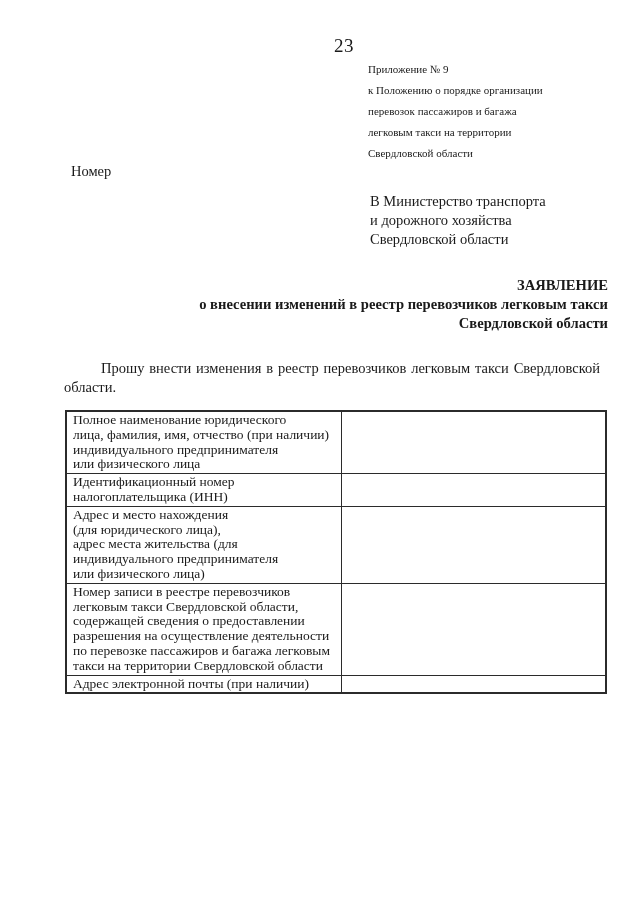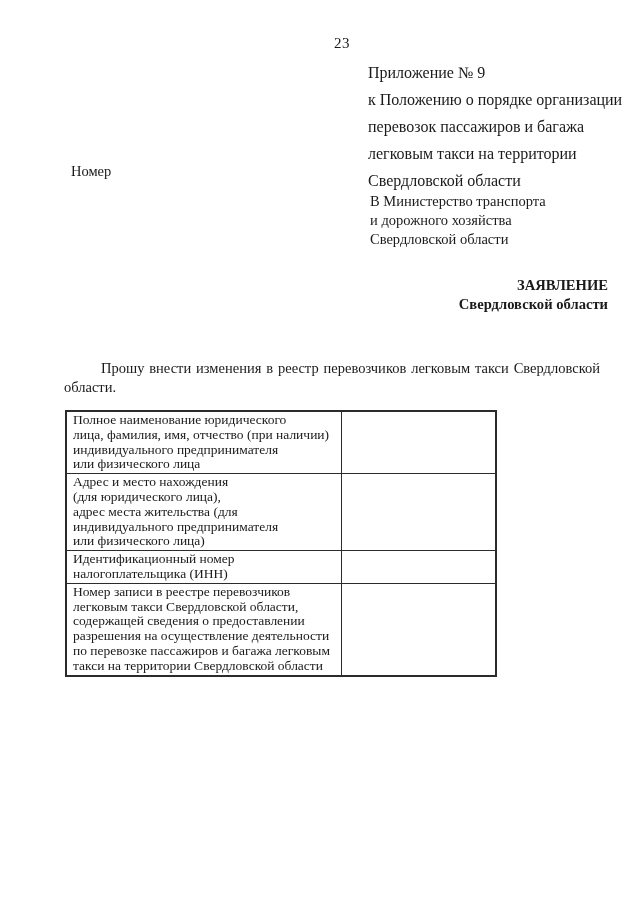--- a/index.html
+++ b/index.html
@@ -11,28 +11,28 @@
     background: #ffffff;
     color: #1a1a1a;
     font-family: "Liberation Serif", "DejaVu Serif", serif;
     overflow: hidden;
   }
   .pre { white-space: pre-line; }
 
   .pagenum {
     position: absolute;
     left: 334px; top: 35px;
-    font-size: 15px;
+    font-size: 19px;
     letter-spacing: 0.5px;
   }
   .appendix {
     position: absolute;
     left: 368px; top: 59px;
-    font-size: 16px;
-    line-height: 27px;
+    font-size: 11px;
+    line-height: 21px;
   }
   .forma {
     position: absolute;
     left: 71px; top: 163px;
     font-size: 14.5px;
   }
   .ministry {
     position: absolute;
     left: 370px; top: 192px;
     font-size: 14.5px;
@@ -52,21 +52,21 @@
     left: 64px; top: 359px;
     width: 536px;
     font-size: 14.5px;
     line-height: 19.2px;
     text-align: justify;
     text-indent: 37px;
   }
   .form-table {
     position: absolute;
     left: 65px; top: 410px;
-    width: 432px;
+    width: 542px;
     border-collapse: collapse;
     table-layout: fixed;
   }
   .form-table col.c1 { width: 275px; }
   .form-table td {
     border: 1.5px solid #2b2b2b;
     font-size: 13.5px;
     line-height: 14.8px;
     vertical-align: top;
     padding: 1px 4px 1px 6px;
@@ -88,56 +88,61 @@
 Свердловской области</div>
 
   <div class="forma">Номер</div>
 
   <div class="ministry pre">В Министерство транспорта
 и дорожного хозяйства
 Свердловской области</div>
 
   <div class="title">
     <div>ЗАЯВЛЕНИЕ</div>
+    <div>о внесении изменений в реестр перевозчиков легковым такси</div>
     <div>Свердловской области</div>
   </div>
 
   <div class="para">Прошу внести изменения в реестр перевозчиков легковым такси Свердловской области.</div>
 
   <table class="form-table">
     <colgroup>
         <col class="c1">
         <col class="c2">
       </colgroup>
     <tbody>
       <tr>
         <td class="label pre">Полное наименование юридического
 лица, фамилия, имя, отчество (при наличии)
 индивидуального предпринимателя
 или физического лица</td>
         <td class="value"></td>
       </tr>
       <tr>
+        <td class="label pre">Идентификационный номер
+налогоплательщика (ИНН)</td>
+        <td class="value"></td>
+      </tr>
+      <tr>
         <td class="label pre">Адрес и место нахождения
 (для юридического лица),
 адрес места жительства (для
 индивидуального предпринимателя
 или физического лица)</td>
-        <td class="value"></td>
-      </tr>
-      <tr>
-        <td class="label pre">Идентификационный номер
-налогоплательщика (ИНН)</td>
         <td class="value"></td>
       </tr>
       <tr>
         <td class="label pre">Номер записи в реестре перевозчиков
 легковым такси Свердловской области,
 содержащей сведения о предоставлении
 разрешения на осуществление деятельности
 по перевозке пассажиров и багажа легковым
 такси на территории Свердловской области</td>
         <td class="value"></td>
       </tr>
+      <tr>
+        <td class="label pre">Адрес электронной почты (при наличии)</td>
+        <td class="value"></td>
+      </tr>
     </tbody>
   </table>
 
 </div>
 
 </body></html>

